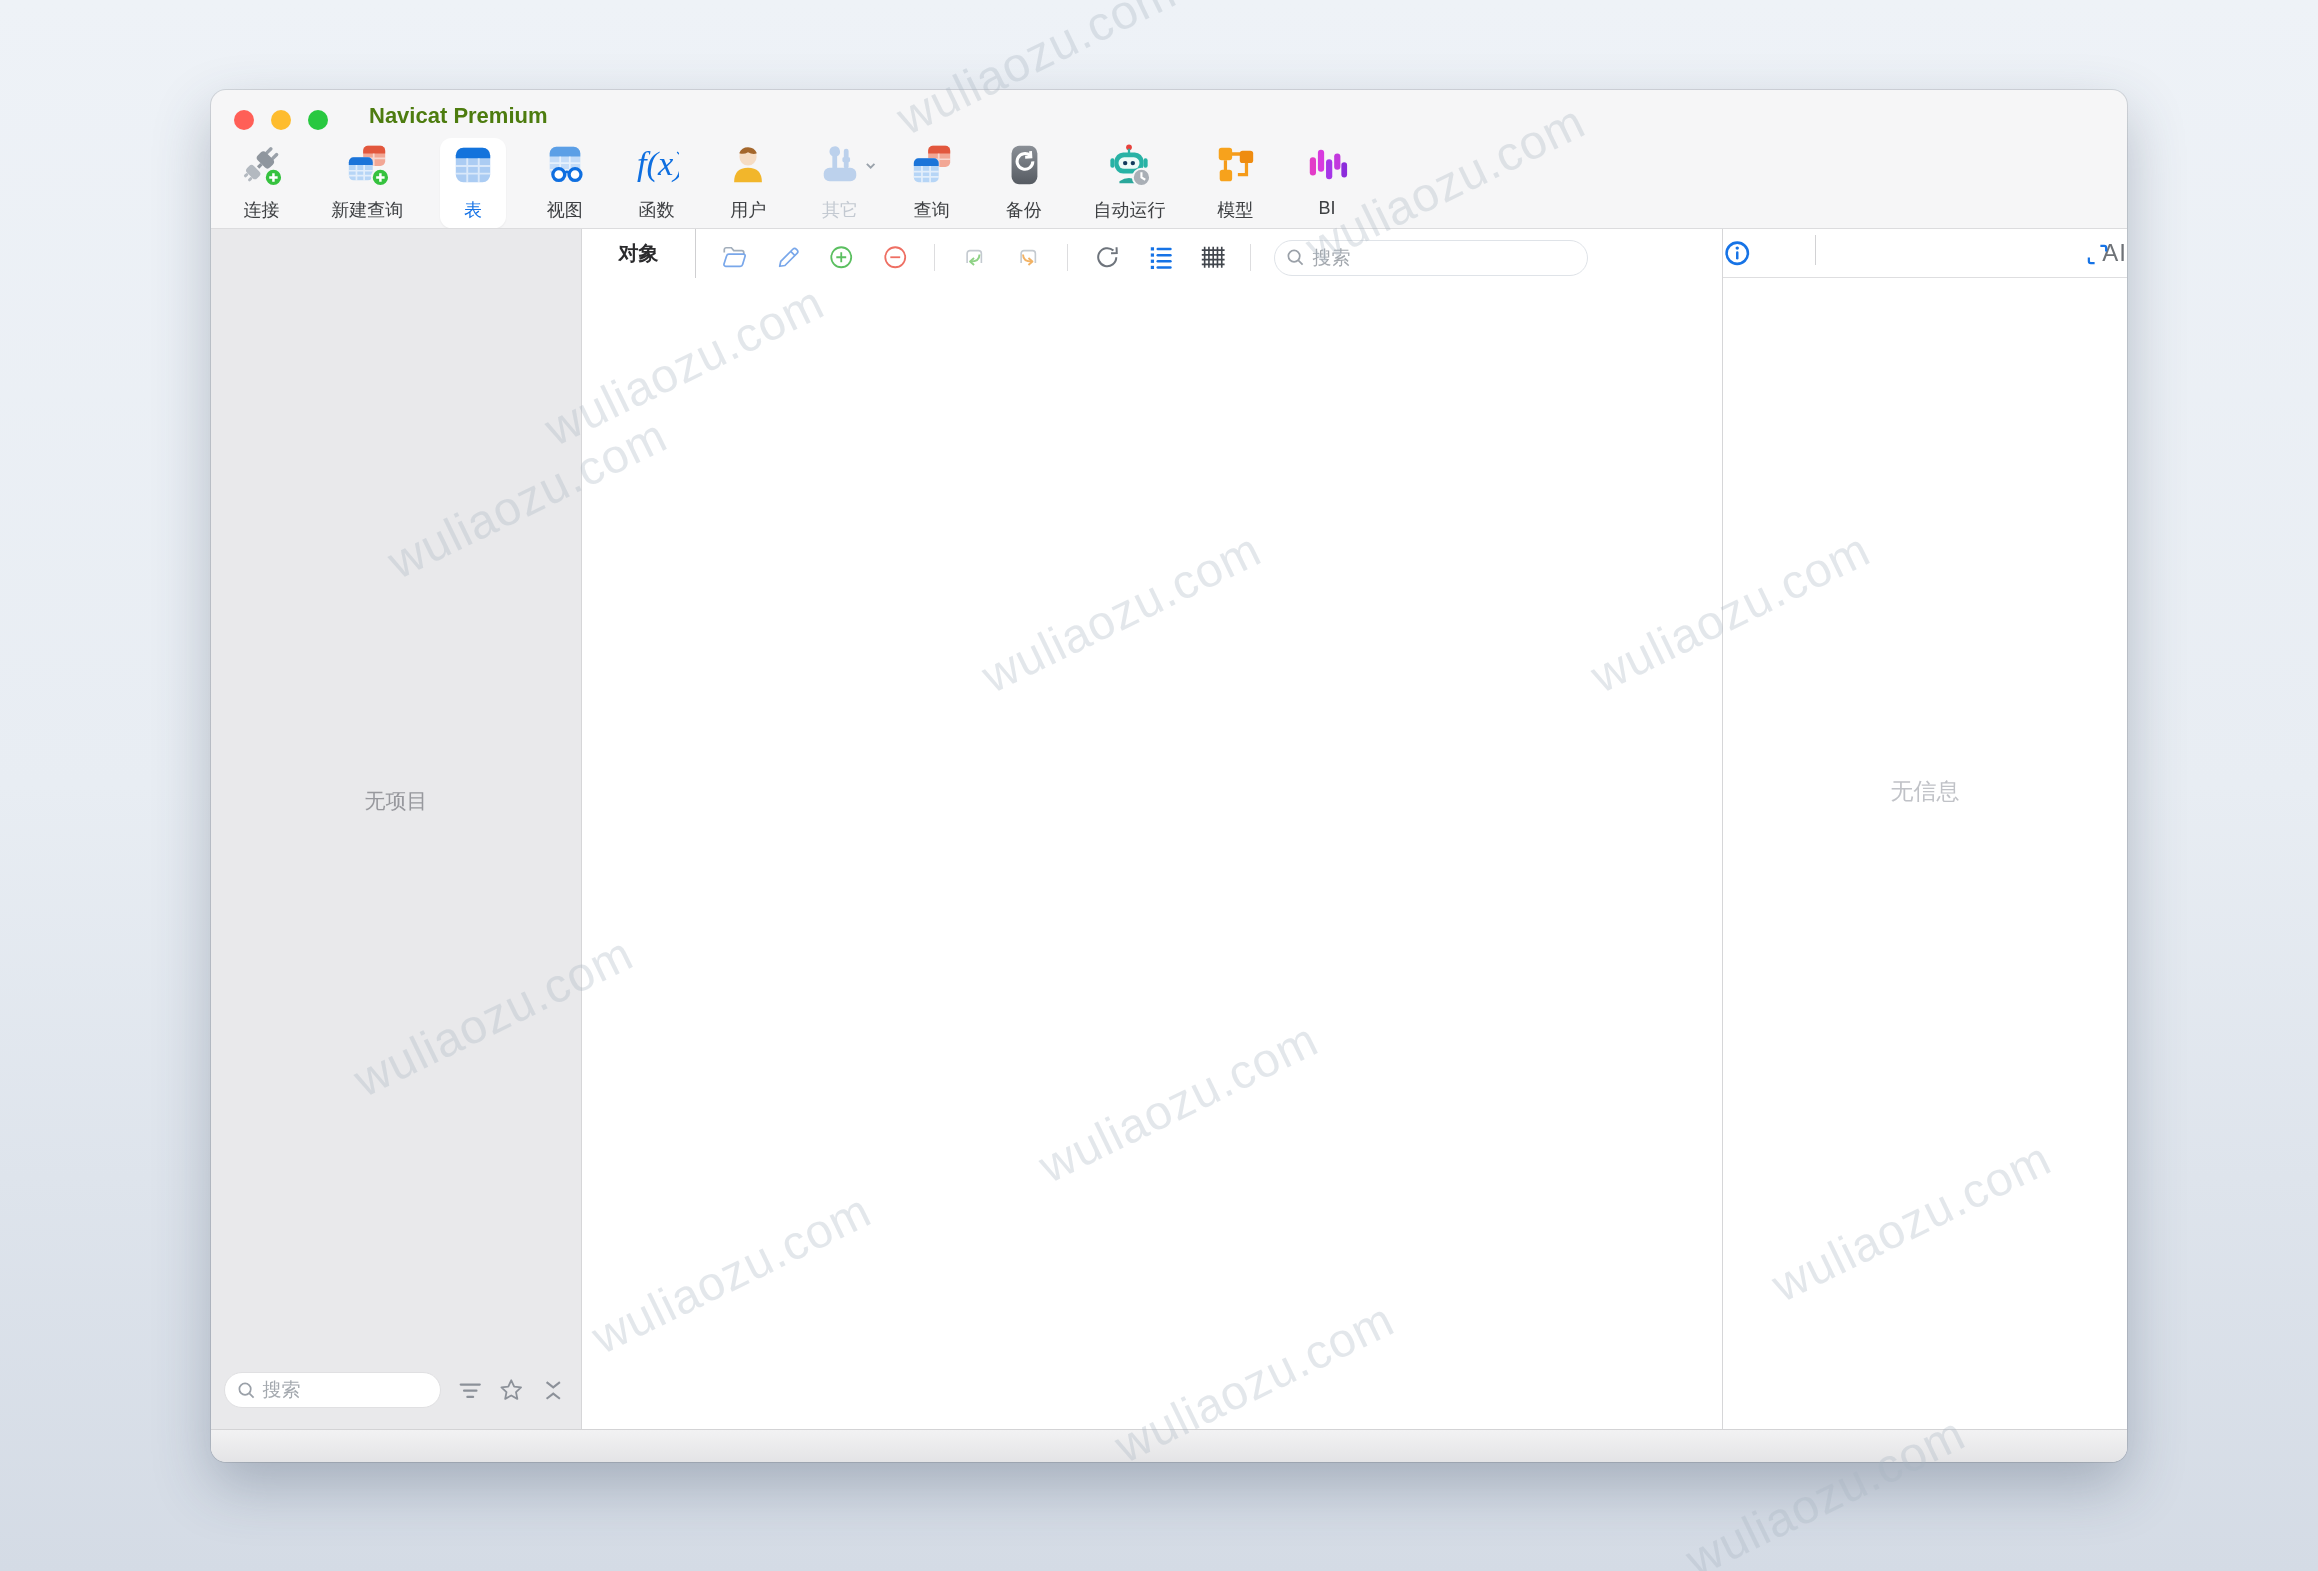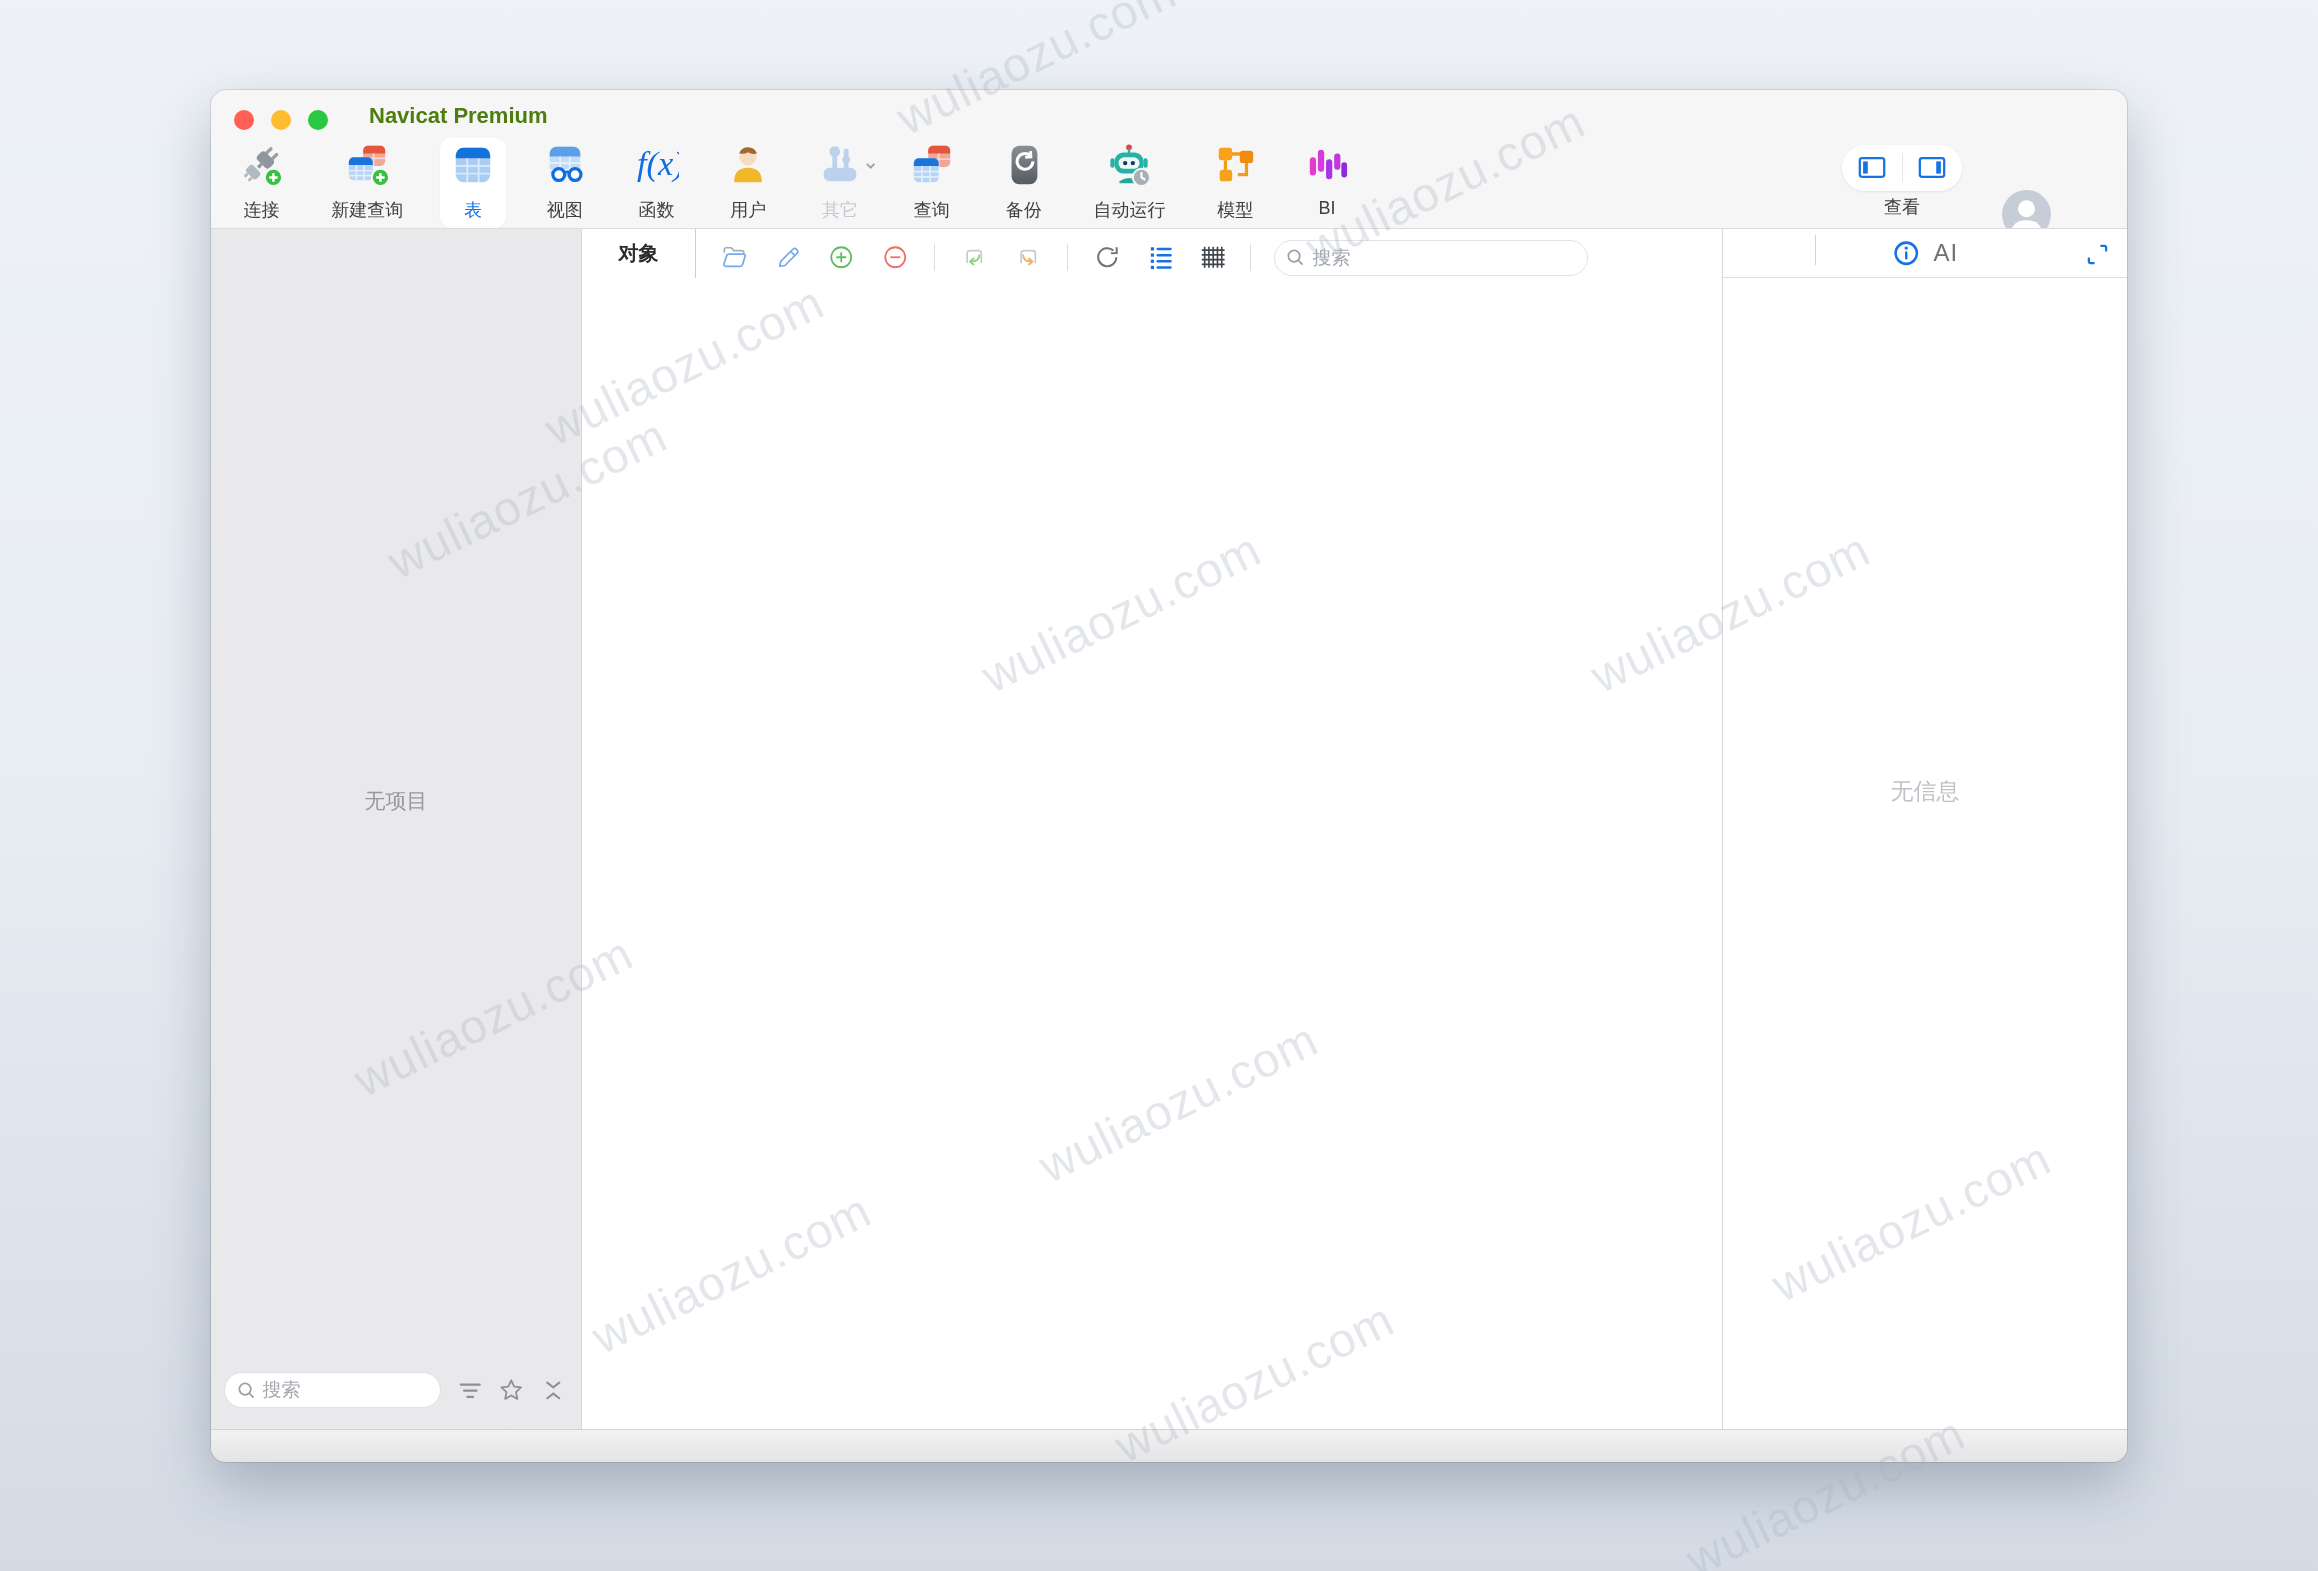--- a/index.html
+++ b/index.html
@@ -76,21 +76,21 @@
   .ot-sep { width:1px; height:27px; background:#dddddf; flex:none; }
   .ot-right { margin-left:auto; display:flex; align-items:center; gap:23px; }
   .ot-search { width:314px; }
   .obj-headerrow { height:43px; border-bottom:1px solid #d9d9db; position:relative; }
   .col-tick { position:absolute; left:208px; top:5.7px; bottom:5.7px; width:1.9px; background:#d2d2d4; }
   .obj-content { flex:1; background:#ffffff; }
 
   
   .rpanel { width:405px; background:#ffffff; border-left:1px solid #d6d6d8; display:flex; flex-direction:column; }
   .rp-header { height:49px; border-bottom:1px solid #dedee0; position:relative;
-               display:flex; align-items:center; justify-content:center; gap:13.3px; }
+               display:flex; align-items:center; justify-content:space-between; gap:13.3px; }
   .rp-ai { font-size:24px; color:#6e7277; letter-spacing:1px; }
   .rp-expand { position:absolute; right:17px; top:13.3px; width:25px; height:25px; }
   .rp-body { flex:1; display:flex; align-items:center; justify-content:center; }
   .rp-empty { font-size:23px; color:#c0c2c7; margin-bottom:124px; }
 
   
   .statusbar { position:absolute; left:0; right:0; bottom:0; height:33px;
                background:linear-gradient(180deg,#f2f2f3,#e4e4e6);
                border-top:1px solid #d3d3d5; border-radius:0 0 15px 15px; }
 </style>
@@ -251,43 +251,20 @@
       <svg class="tb-icon" viewBox="0 0 46 46">
         <rect x="5" y="15" width="6.5" height="19" rx="3.2" fill="#e23cc8"></rect>
         <rect x="13.5" y="7" width="6.5" height="23" rx="3.2" fill="#d83adf"></rect>
         <rect x="22" y="17" width="6.5" height="21" rx="3.2" fill="#a636e8"></rect>
         <rect x="30.5" y="11" width="6.5" height="17" rx="3.2" fill="#c238dd"></rect>
         <rect x="38" y="20" width="6" height="16" rx="3" fill="#8c2cdb"></rect>
       </svg>
       <div class="tb-label">BI</div>
     </div>
 
-    <div class="tb-right">
-      <div class="view-group-pill">
-        <div class="view-pill-half">
-          <svg width="30" height="25" viewBox="0 0 32 26">
-            <rect x="3" y="3" width="26" height="20" rx="2.5" stroke="#1673e6" stroke-width="2.4" fill="none"></rect>
-            <rect x="6.5" y="6.5" width="5" height="13" fill="#1673e6"></rect>
-          </svg>
-        </div>
-        <div class="view-pill-sep"></div>
-        <div class="view-pill-half">
-          <svg width="30" height="25" viewBox="0 0 32 26">
-            <rect x="3" y="3" width="26" height="20" rx="2.5" stroke="#1673e6" stroke-width="2.4" fill="none"></rect>
-            <rect x="20.5" y="6.5" width="5" height="13" fill="#1673e6"></rect>
-          </svg>
-        </div>
-      </div>
-      <div class="view-group-label">查看</div>
-      <svg class="avatar" viewBox="0 0 52 52">
-        <circle cx="26" cy="26" r="26" fill="#c7cdd7"></circle>
-        <circle cx="26" cy="20" r="9" fill="#fff"></circle>
-        <path d="M9 46 q2 -14 17 -14 q15 0 17 14 a26 26 0 0 1 -34 0 z" fill="#fff"></path>
-      </svg>
-    </div>
   </div>
 
   <div class="main">
 
     <div class="sidebar">
       <div class="sidebar-empty">无项目</div>
       <div class="sidebar-bottom">
         <div class="search-pill sb-search">
           <svg width="19" height="19" viewBox="0 0 20 20" style="flex:none;margin-right:6.7px">
             <circle cx="8.5" cy="8.5" r="6" stroke="#9aa0a8" stroke-width="1.8" fill="none"></circle>

